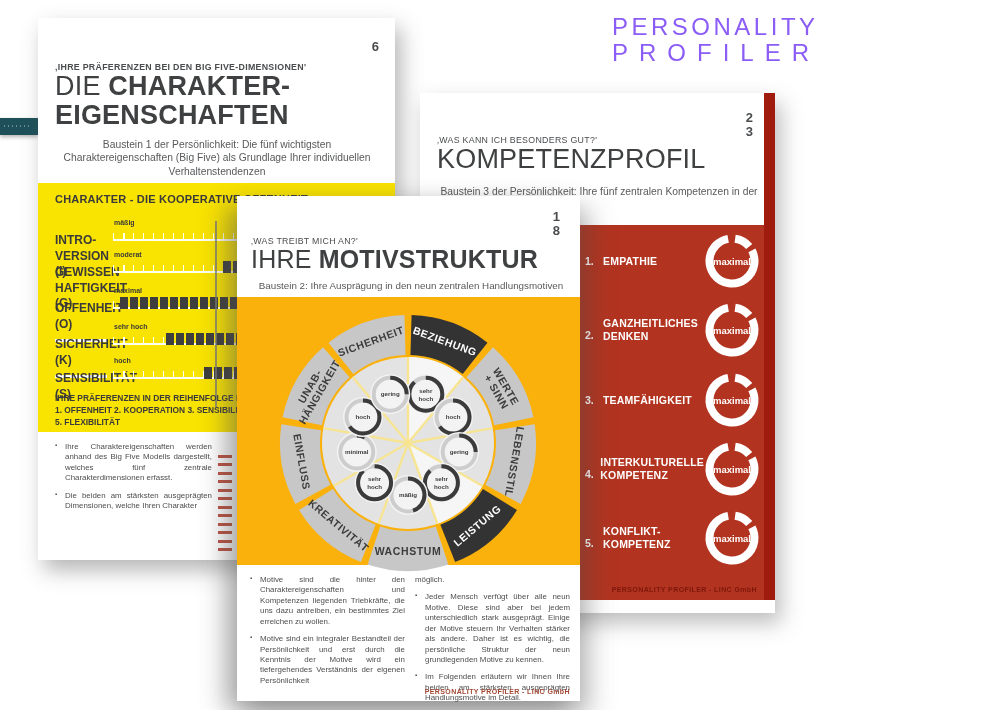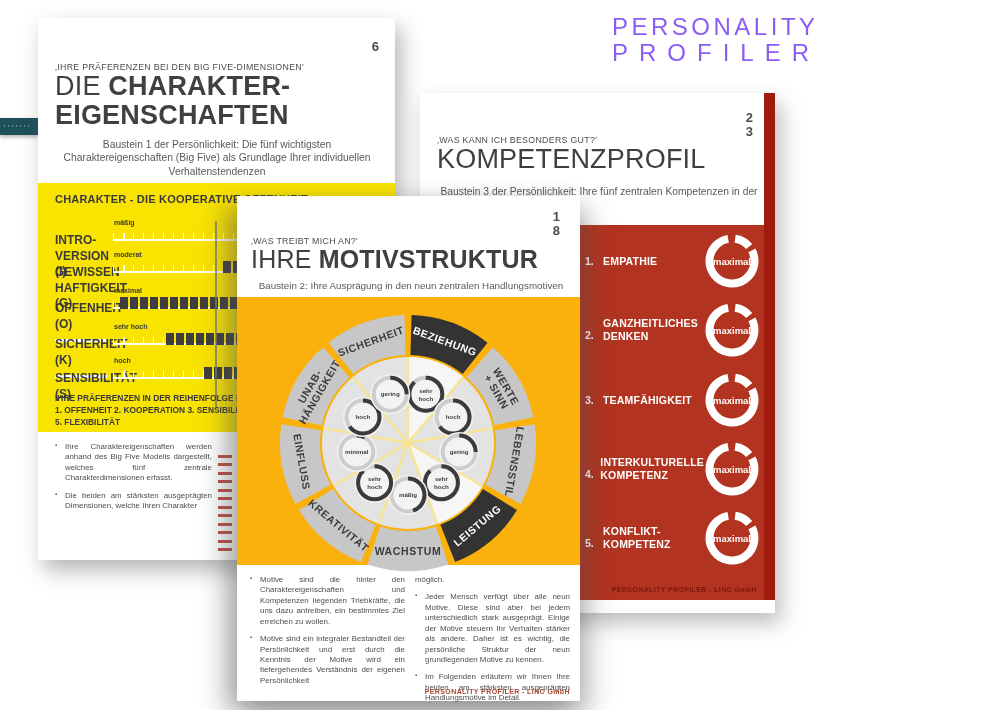--- a/index.html
+++ b/index.html
@@ -82,21 +82,21 @@
 
   <div class="logo">
     <div class="l1">PERSONALITY</div>
     <div class="l2">PROFILER</div>
   </div>
 
   <div class="bookmark"></div>
 
   <div id="pageChar" class="page pg-shadow1">
     <div class="pagenum" style="right:16px;top:22px;">6</div>
-    <div class="kicker" style="left:17px;top:44px;">‚IHRE PRÄFERENZEN BEI DEN BIG FIVE-DIMENSIONEN'</div>
+    <div class="kicker" style="left:17px;top:44px;font-weight:bold;">‚IHRE PRÄFERENZEN BEI DEN BIG FIVE-DIMENSIONEN'</div>
     <div class="ptitle" style="left:17px;top:54px;width:265px;"><span>DIE </span><span class="bold">CHARAKTER-EIGENSCHAFTEN</span></div>
     <div class="psub" style="left:17px;top:120px;width:324px;">Baustein 1 der Persönlichkeit: Die fünf wichtigsten Charaktereigenschaften (Big Five) als Grundlage Ihrer individuellen Verhaltenstendenzen</div>
 
     <div id="charYellow">
       <div class="sec-head">CHARAKTER - DIE KOOPERATIVE OFFENHEIT</div>
       <div id="bfRows">
           <div class="bf-row" style="top: 38px;">
             <div class="bf-label">INTRO-
 VERSION (I)</div>
             <div class="bf-bar">

